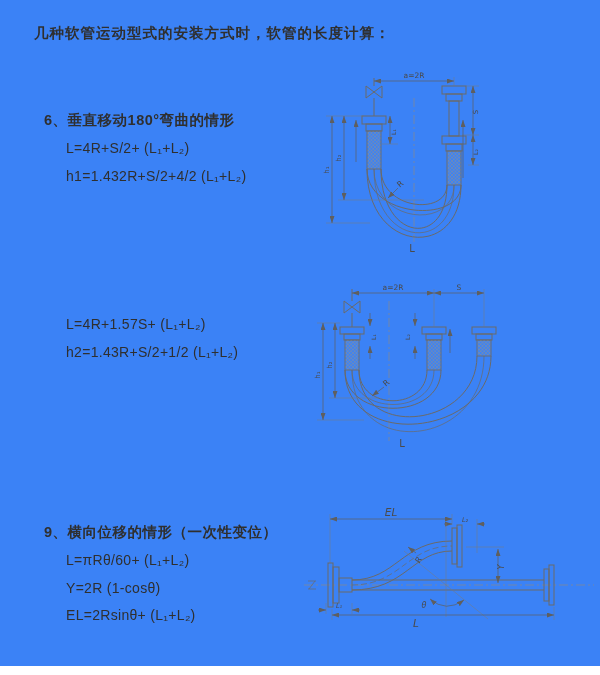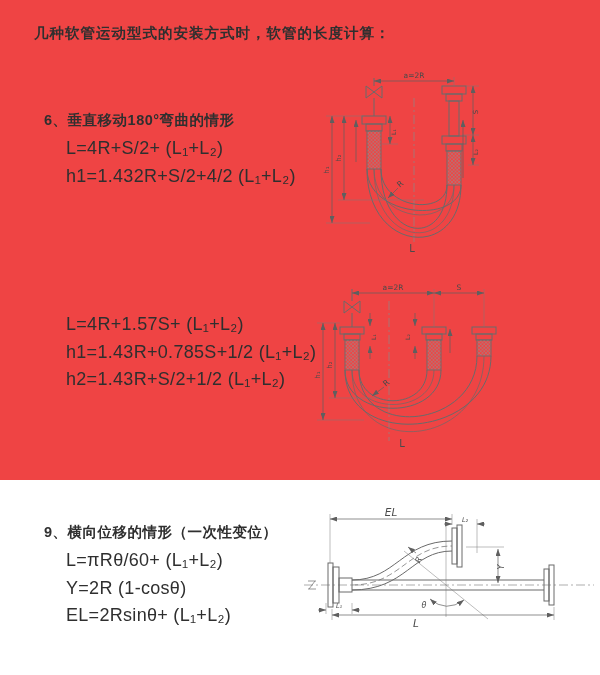--- a/index.html
+++ b/index.html
@@ -1,23 +1,23 @@
 <!DOCTYPE html>
 <html><head>
 <meta charset="utf-8">
 <style>
   html,body{margin:0;padding:0;}
   body{width:600px;height:675px;background:#ffffff;position:relative;overflow:hidden;
        font-family:"Liberation Sans","DejaVu Sans",sans-serif;color:#2f2f2f;}
-  .page{position:absolute;left:0;top:0;width:600px;height:480px;background:#ef4444;}
+  .page{position:absolute;left:0;top:0;width:600px;height:666px;background:#3b82f6;}
   .title{position:absolute;left:34px;top:24px;font-size:14.5px;font-weight:700;letter-spacing:1px;}
   .section{position:absolute;left:44px;}
   .sec-heading{font-size:14.5px;font-weight:700;letter-spacing:0.5px;line-height:20px;}
   .formulas{padding-left:22px;margin-top:5px;}
-  .formula{font-size:18px;font-weight:400;line-height:27.5px;letter-spacing:0.3px;white-space:pre;}
+  .formula{font-size:14px;font-weight:400;line-height:27.5px;letter-spacing:0.3px;white-space:pre;}
   #sec1{top:110px;} #sec2{top:306px;} #sec3{top:522px;}
   .diag{position:absolute;}
   #diag1{left:312px;top:70px;} #diag2{left:304px;top:283px;} #diag3{left:296px;top:503px;font-style:italic;}
   svg{display:block;}
   svg text{font-family:"DejaVu Sans","Liberation Sans",sans-serif;fill:#4a4a4a;}
   .dr{stroke:#6a6a6a;stroke-width:1;fill:none;}
   .dr2{stroke:#6a6a6a;stroke-width:0.7;fill:none;}
   .dim{stroke:#5f5f5f;stroke-width:0.7;fill:none;}
   .ext{stroke:#7a7a7a;stroke-width:0.5;fill:none;}
   .cl{stroke:#8a8a8a;stroke-width:0.7;fill:none;stroke-dasharray:9 3 2 3;}
@@ -34,21 +34,20 @@
     <div class="sec-heading">6、垂直移动180°弯曲的情形</div>
     <div class="formulas">
       <div class="formula">L=4R+S/2+ (L₁+L₂)</div>
       <div class="formula">h1=1.432R+S/2+4/2 (L₁+L₂)</div>
     </div>
   </div>
 
   <div class="section" id="sec2">
     <div class="formulas">
       <div class="formula">L=4R+1.57S+ (L₁+L₂)</div>
-      <div class="formula">h1=1.43R+0.785S+1/2 (L₁+L₂)</div>
       <div class="formula">h2=1.43R+S/2+1/2 (L₁+L₂)</div>
     </div>
   </div>
 
   <div class="section" id="sec3">
     <div class="sec-heading">9、横向位移的情形（一次性变位）</div>
     <div class="formulas">
       <div class="formula">L=πRθ/60+ (L₁+L₂)</div>
       <div class="formula">Y=2R (1-cosθ)</div>
       <div class="formula">EL=2Rsinθ+ (L₁+L₂)</div>

